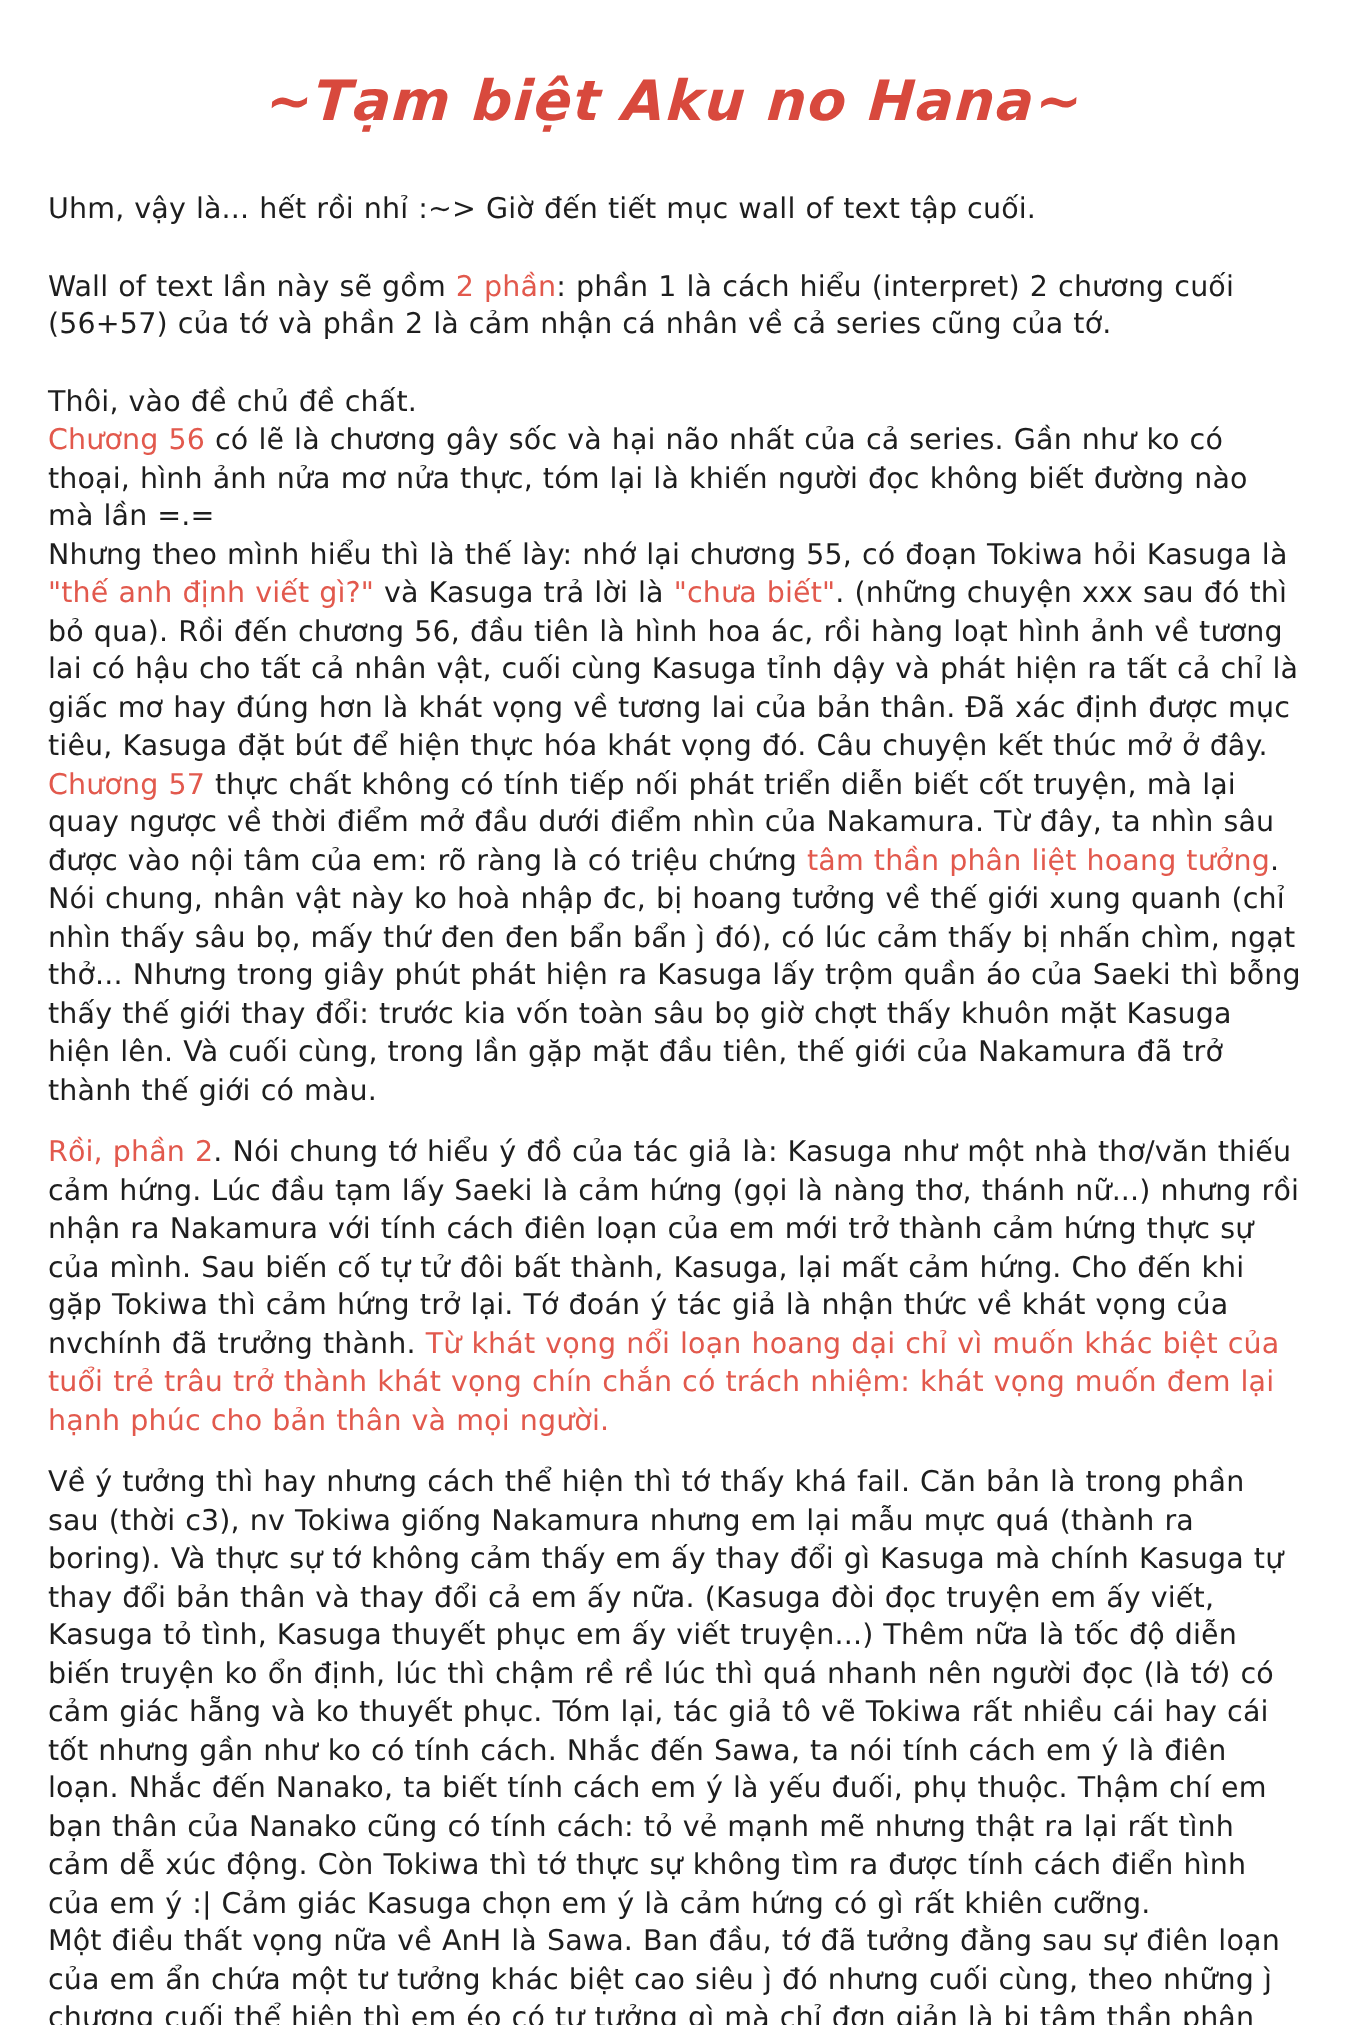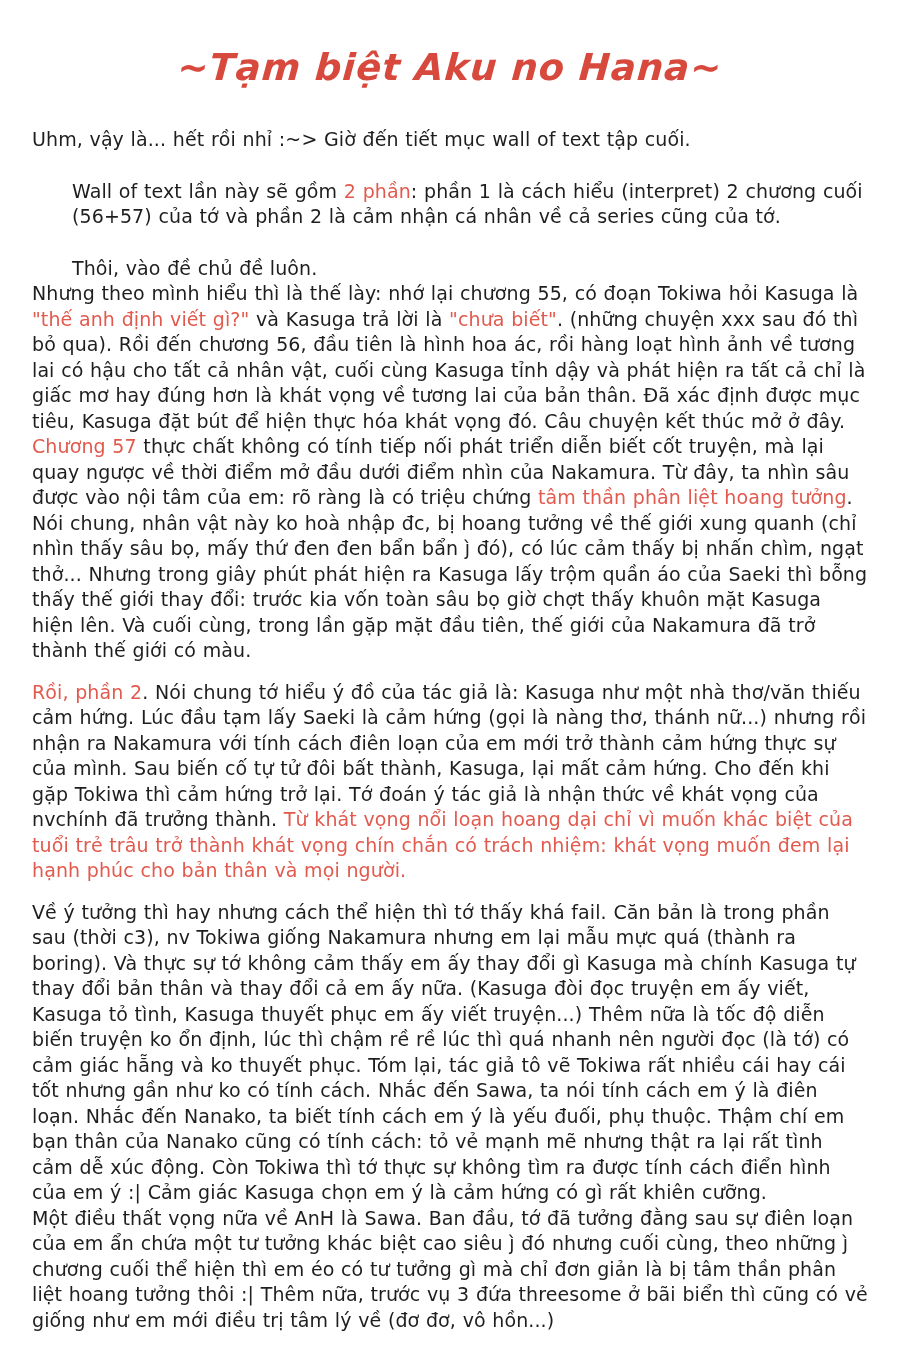--- a/index.html
+++ b/index.html
@@ -26,33 +26,34 @@
     transform:skewX(-4deg);
   }
   .content{margin-top:38px;}
   .para{
     font-size:19px;
     line-height:25.5px;
     margin:0;
     letter-spacing:0.1px;
     word-spacing:0.5px;
   }
-  .sp-line{margin-top:26px;margin-left:40px;}
+  .sp-line{margin-top:26px;}
   .sp-wide{margin-top:16px;}
   .seg-red{color:var(--red);}
 </style>
 </head>
 <body>
 
 <div class="page">
   <h1 class="title">~Tạm biệt Aku no Hana~</h1>
   <div class="content" id="content">
       <p class="para"><span class="">Uhm, vậy là... hết rồi nhỉ :~&gt; Giờ đến tiết mục wall of text tập cuối.</span></p>
       <p class="para sp-line"><span class="">Wall of text lần này sẽ gồm </span><span class="seg-red">2 phần</span><span class="">: phần 1 là cách hiểu (interpret) 2 chương cuối (56+57) của tớ và phần 2 là cảm nhận cá nhân về cả series cũng của tớ.</span></p>
-      <p class="para sp-line"><span class="">Thôi, vào đề chủ đề luôn.</span></p>
+      <p class="para sp-line"><span class="">Thôi, vào đề chủ đề chất.</span></p>
+      <p class="para"><span class="seg-red">Chương 56</span><span class=""> có lẽ là chương gây sốc và hại não nhất của cả series. Gần như ko có thoại, hình ảnh nửa mơ nửa thực, tóm lại là khiến người đọc không biết đường nào mà lần =.=</span></p>
       <p class="para"><span class="">Nhưng theo mình hiểu thì là thế lày: nhớ lại chương 55, có đoạn Tokiwa hỏi Kasuga là </span><span class="seg-red">"thế anh định viết gì?"</span><span class=""> và Kasuga trả lời là </span><span class="seg-red">"chưa biết"</span><span class="">. (những chuyện xxx sau đó thì bỏ qua). Rồi đến chương 56, đầu tiên là hình hoa ác, rồi hàng loạt hình ảnh về tương lai có hậu cho tất cả nhân vật, cuối cùng Kasuga tỉnh dậy và phát hiện ra tất cả chỉ là giấc mơ hay đúng hơn là khát vọng về tương lai của bản thân. Đã xác định được mục tiêu, Kasuga đặt bút để hiện thực hóa khát vọng đó. Câu chuyện kết thúc mở ở đây.</span></p>
       <p class="para"><span class="seg-red">Chương 57</span><span class=""> thực chất không có tính tiếp nối phát triển diễn biết cốt truyện, mà lại quay ngược về thời điểm mở đầu dưới điểm nhìn của Nakamura. Từ đây, ta nhìn sâu được vào nội tâm của em: rõ ràng là có triệu chứng </span><span class="seg-red">tâm thần phân liệt hoang tưởng</span><span class="">. Nói chung, nhân vật này ko hoà nhập đc, bị hoang tưởng về thế giới xung quanh (chỉ nhìn thấy sâu bọ, mấy thứ đen đen bẩn bẩn j̀ đó), có lúc cảm thấy bị nhấn chìm, ngạt thở... Nhưng trong giây phút phát hiện ra Kasuga lấy trộm quần áo của Saeki thì bỗng thấy thế giới thay đổi: trước kia vốn toàn sâu bọ giờ chợt thấy khuôn mặt Kasuga hiện lên. Và cuối cùng, trong lần gặp mặt đầu tiên, thế giới của Nakamura đã trở thành thế giới có màu.</span></p>
       <p class="para sp-wide"><span class="seg-red">Rồi, phần 2</span><span class="">. Nói chung tớ hiểu ý đồ của tác giả là: Kasuga như một nhà thơ/văn thiếu cảm hứng. Lúc đầu tạm lấy Saeki là cảm hứng (gọi là nàng thơ, thánh nữ...) nhưng rồi nhận ra Nakamura với tính cách điên loạn của em mới trở thành cảm hứng thực sự của mình. Sau biến cố tự tử đôi bất thành, Kasuga, lại mất cảm hứng. Cho đến khi gặp Tokiwa thì cảm hứng trở lại. Tớ đoán ý tác giả là nhận thức về khát vọng của nvchính đã trưởng thành. </span><span class="seg-red">Từ khát vọng nổi loạn hoang dại chỉ vì muốn khác biệt của tuổi trẻ trâu trở thành khát vọng chín chắn có trách nhiệm: khát vọng muốn đem lại hạnh phúc cho bản thân và mọi người.</span></p>
       <p class="para sp-wide"><span class="">Về ý tưởng thì hay nhưng cách thể hiện thì tớ thấy khá fail. Căn bản là trong phần sau (thời c3), nv Tokiwa giống Nakamura nhưng em lại mẫu mực quá (thành ra boring). Và thực sự tớ không cảm thấy em ấy thay đổi gì Kasuga mà chính Kasuga tự thay đổi bản thân và thay đổi cả em ấy nữa. (Kasuga đòi đọc truyện em ấy viết, Kasuga tỏ tình, Kasuga thuyết phục em ấy viết truyện...) Thêm nữa là tốc độ diễn biến truyện ko ổn định, lúc thì chậm rề rề lúc thì quá nhanh nên người đọc (là tớ) có cảm giác hẵng và ko thuyết phục. Tóm lại, tác giả tô vẽ Tokiwa rất nhiều cái hay cái tốt nhưng gần như ko có tính cách. Nhắc đến Sawa, ta nói tính cách em ý là điên loạn. Nhắc đến Nanako, ta biết tính cách em ý là yếu đuối, phụ thuộc. Thậm chí em bạn thân của Nanako cũng có tính cách: tỏ vẻ mạnh mẽ nhưng thật ra lại rất tình cảm dễ xúc động. Còn Tokiwa thì tớ thực sự không tìm ra được tính cách điển hình của em ý :| Cảm giác Kasuga chọn em ý là cảm hứng có gì rất khiên cưỡng.</span></p>
       <p class="para"><span class="">Một điều thất vọng nữa về AnH là Sawa. Ban đầu, tớ đã tưởng đằng sau sự điên loạn của em ẩn chứa một tư tưởng khác biệt cao siêu j̀ đó nhưng cuối cùng, theo những j̀ chương cuối thể hiện thì em éo có tư tưởng gì mà chỉ đơn giản là bị tâm thần phân liệt hoang tưởng thôi :| Thêm nữa, trước vụ 3 đứa threesome ở bãi biển thì cũng có vẻ giống như em mới điều trị tâm lý về (đơ đơ, vô hồn...)</span></p>
     </div>
 
 </div>
 
 </body></html>

